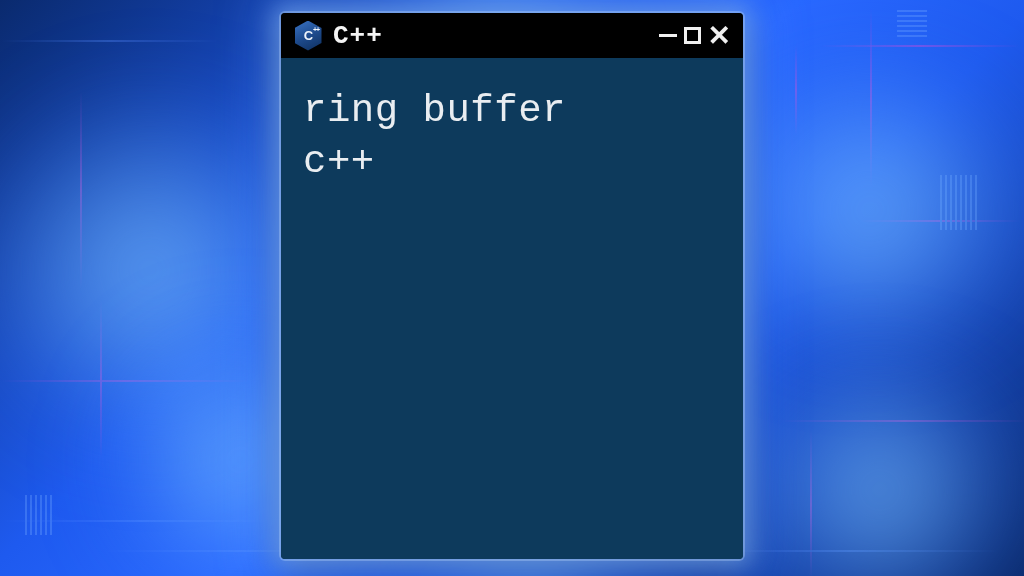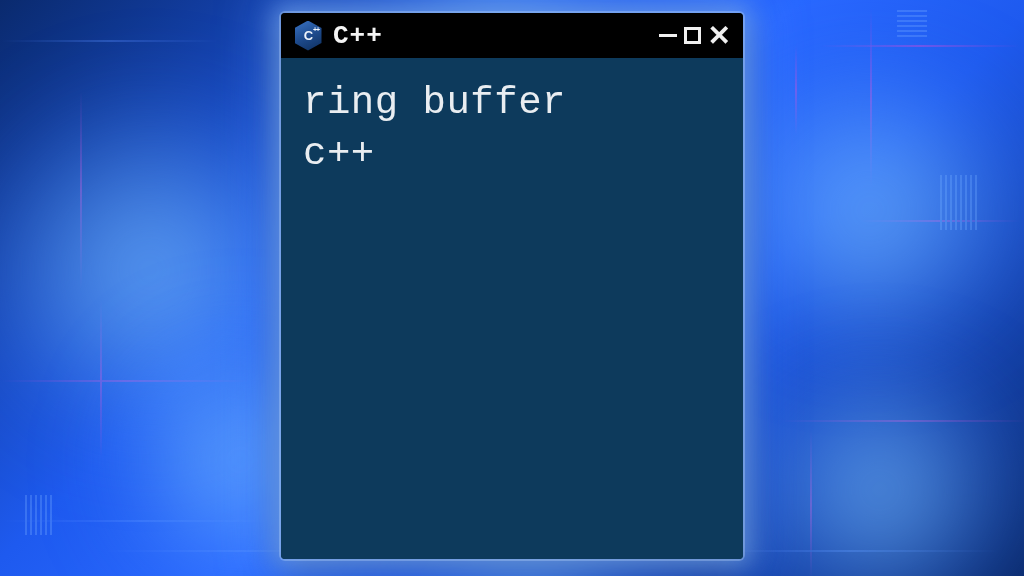--- a/index.html
+++ b/index.html
@@ -153,21 +153,21 @@
       border: 3px solid #f0f0f0;
     }
     .close-x {
       font-size: 28px;
       font-weight: bold;
       line-height: 1;
       font-family: Arial, sans-serif;
     }
     
     .terminal-body {
-      padding: 20px 22px;
+      padding: 28px 22px;
       background: #0d3a5c;
       height: calc(100% - 45px);
     }
     .terminal-text {
       color: #e9edf1;
       font-family: 'Consolas', 'Menlo', 'Courier New', monospace;
       font-size: 39px;
       line-height: 1.32;
       letter-spacing: 0.5px;
       font-weight: 400;

